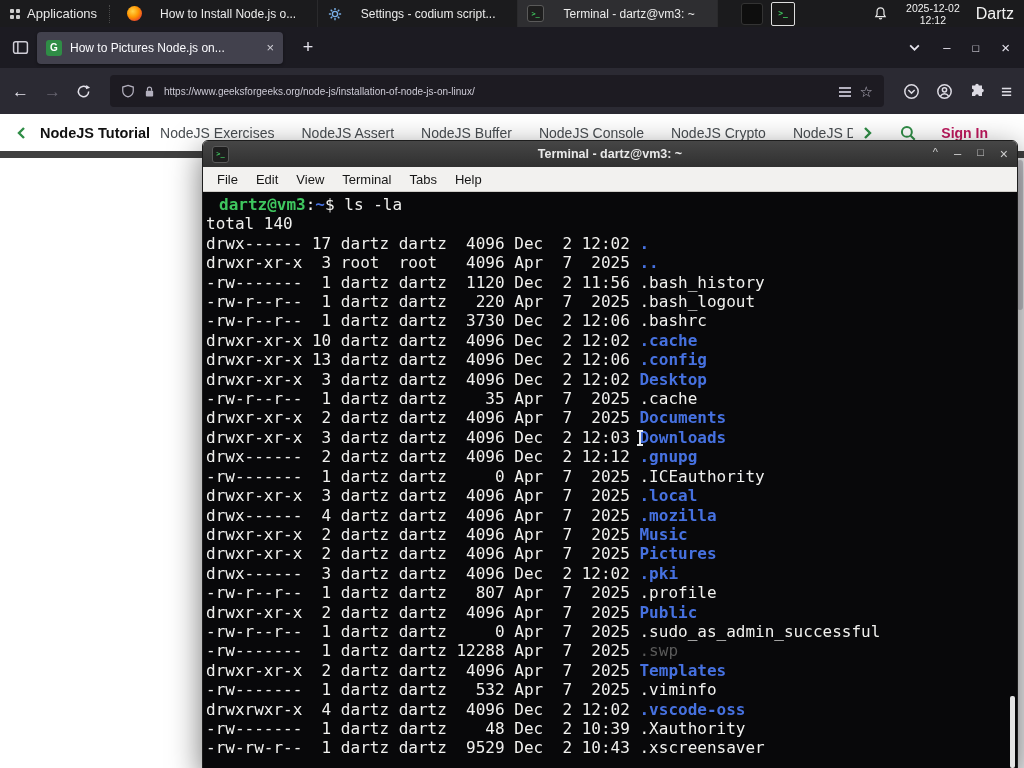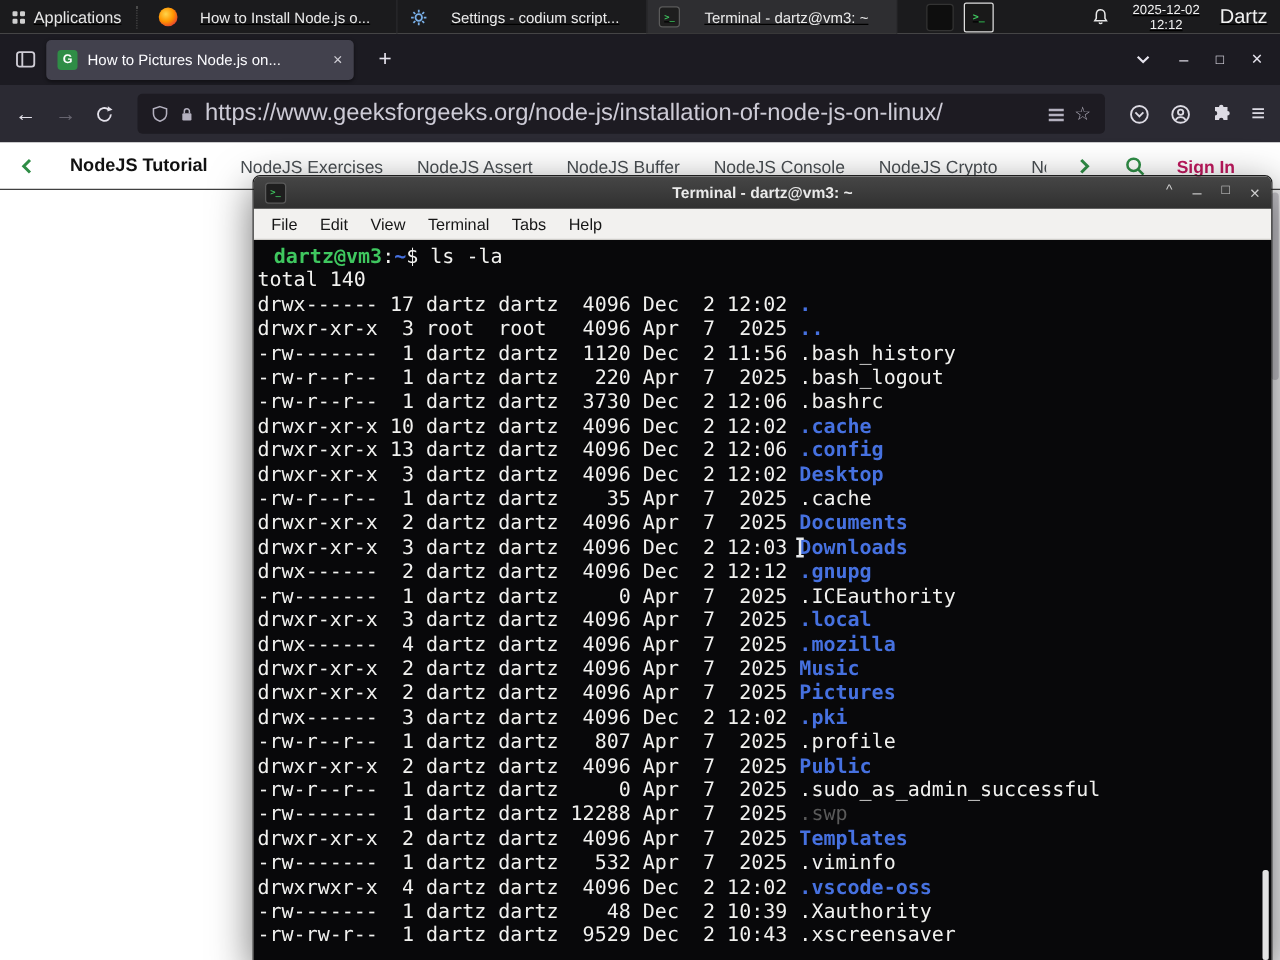--- a/index.html
+++ b/index.html
@@ -1,18 +1,18 @@
 <!DOCTYPE html>
 <html style="--gfg-green: #2f8d46; --prompt-green: #3fc75f; --dir-blue: #4671e0; --dim-gray: #5a5a5a; --terminal-fg: #f1f1ef; --terminal-bg: #08080a;"><head>
 <meta charset="utf-8">
 <style>
   html,body{margin:0;padding:0;}
   body{width:1024px;height:768px;overflow:hidden;background:#fff;
        font-family:"Liberation Sans",sans-serif;-webkit-font-smoothing:antialiased;}
-  .screen{position:relative;width:1024px;height:768px;overflow:hidden;text-decoration:underline;}
+  .screen{position:relative;width:1024px;height:768px;overflow:hidden;}
 
   
   .panel{height:27px;background:#1b1b1d;display:flex;align-items:center;color:#e8e8e8;position:relative;z-index:20;}
   .apps{display:flex;align-items:center;gap:7px;padding:0 10px;height:100%;font-size:13px;cursor:default;}
   .apps-ic{width:10px;height:10px;position:relative;display:inline-block;}
   .apps-ic::before{content:'';position:absolute;width:4px;height:4px;background:#cfcfcf;border-radius:1px;
       box-shadow:6px 0 0 #cfcfcf,0 6px 0 #cfcfcf,6px 6px 0 #cfcfcf;}
   .panel-sep{width:6px;height:18px;margin:0 2px;border-left:1px dotted #4a4a4a;}
   .taskbar{display:flex;height:100%;max-width:600px;overflow:hidden;text-align:center;}
   .task{display:flex;align-items:center;gap:6px;padding:0 9px;height:100%;width:196px;
@@ -48,30 +48,30 @@
   .tab-right{margin-left:auto;display:flex;align-items:center;gap:22px;padding-right:6px;}
   .winbtn{font-size:13px;color:#e6e4ee;}
   .winbtn.max{font-size:11px;}
   .winbtn.close{font-size:15px;}
 
   .navbar{height:46px;background:#2b2a33;display:flex;align-items:center;padding:0 12px;gap:15px;}
   .nav-ic{font-size:17px;color:#e3e1ea;line-height:1;}
   .nav-ic.disabled{color:#66646f;}
   .urlbar{flex:1;height:32px;background:#1d1b22;border-radius:4px;display:flex;align-items:center;
           gap:8px;padding:0 11px;margin:0 4px;color:#b4b1bf;}
-  .url-text{flex:1;font-size:19px;color:#cdcbd6;white-space:nowrap;overflow:hidden;}
+  .url-text{flex:1;font-size:10px;color:#cdcbd6;white-space:nowrap;overflow:hidden;}
   .reader-ic{width:12px;height:12px;position:relative;}
   .reader-ic::before{content:'';position:absolute;left:0;right:0;top:2px;height:1.6px;background:#b4b1bf;
       box-shadow:0 4px 0 #b4b1bf,0 8px 0 #b4b1bf;}
   .star{font-size:15px;color:#b4b1bf;line-height:1;}
   .nav-right{display:flex;align-items:center;gap:16px;color:#dddbe4;}
   .hamburger{font-size:19px;line-height:1;color:#dddbe4;}
 
-  .subnav{height:37px;background:#fff;border-bottom:1px solid #404040;display:flex;align-items:center;
-          padding:0 14px;gap:16px;position:relative;z-index:1;}
+  .subnav{height:37px;background:#fff;border-bottom:7px solid #404040;display:flex;align-items:center;
+          padding:0 14px;gap:0;position:relative;z-index:1;}
   .subnav .chev{display:flex;flex:0 0 auto;}
   .nav-active{font-size:14.5px;font-weight:700;color:#111;margin:0 10px;white-space:nowrap;}
   .nav-items{display:flex;gap:27px;flex:1;overflow:hidden;white-space:nowrap;}
   .nav-item{font-size:14px;color:#494e52;}
   .subnav-right{display:flex;align-items:center;gap:24px;margin-left:6px;padding-right:22px;}
   .signin{font-size:14px;font-weight:600;color:#be185d;}
 
   .page{flex:1;background:#ffffff;position:relative;}
   .page-scroll{position:absolute;top:0;right:0;bottom:0;width:8px;background:#f1f1f3;}
   .page-thumb{position:absolute;top:2px;right:1px;width:6px;height:150px;background:#c7c6cc;border-radius:3px;}

